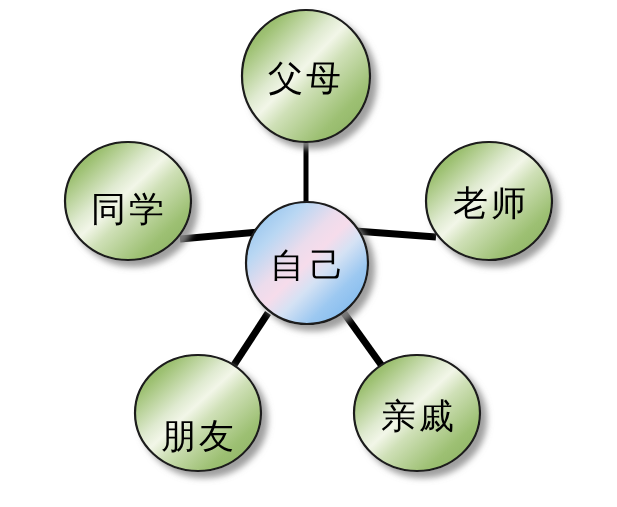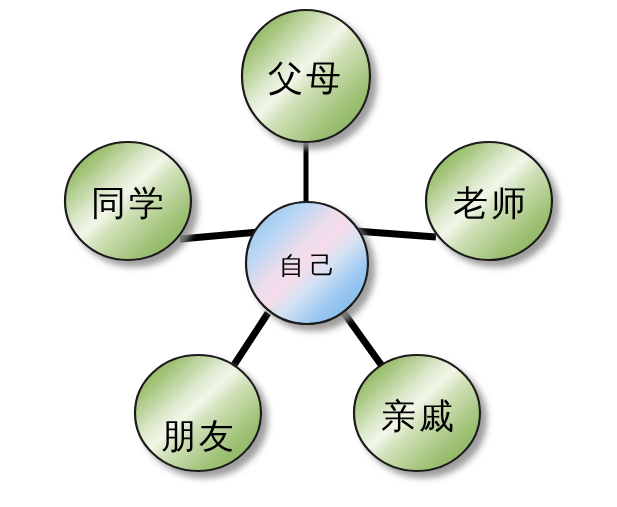--- a/index.html
+++ b/index.html
@@ -33,21 +33,21 @@
     font-size: 35px;
     font-weight: 400;
     color: #000000;
     letter-spacing: 3px;
     white-space: nowrap;
     text-align: center;
     line-height: 1;
     pointer-events: none;
   }
   .node-label.center-label {
-    font-size: 25px;
+    font-size: 34px;
     letter-spacing: 6px;
   }
 </style>
 </head>
 <body>
 
 <div id="diagram-canvas">
 
   <svg id="diagram-svg" viewBox="0 0 617 507">
     <defs>
@@ -96,17 +96,17 @@
   </svg>
 
   <div class="node-label" style="left:306px; top:78px;">父母</div>
 
   <div class="node-label" style="left:491px; top:203px;">老师</div>
 
   <div class="node-label" style="left:419px; top:416px;text-align:right;">亲戚</div>
 
   <div class="node-label" style="left:199px; top:416px;margin-top:20px;">朋友</div>
 
-  <div class="node-label" style="left:129px; top:203px;text-align:center;">同学</div>
+  <div class="node-label" style="left:129px; top:209px;text-align:center;">同学</div>
 
   <div class="node-label center-label" style="left:310px; top:265px;">自己</div>
 
 </div>
 
 </body></html>

